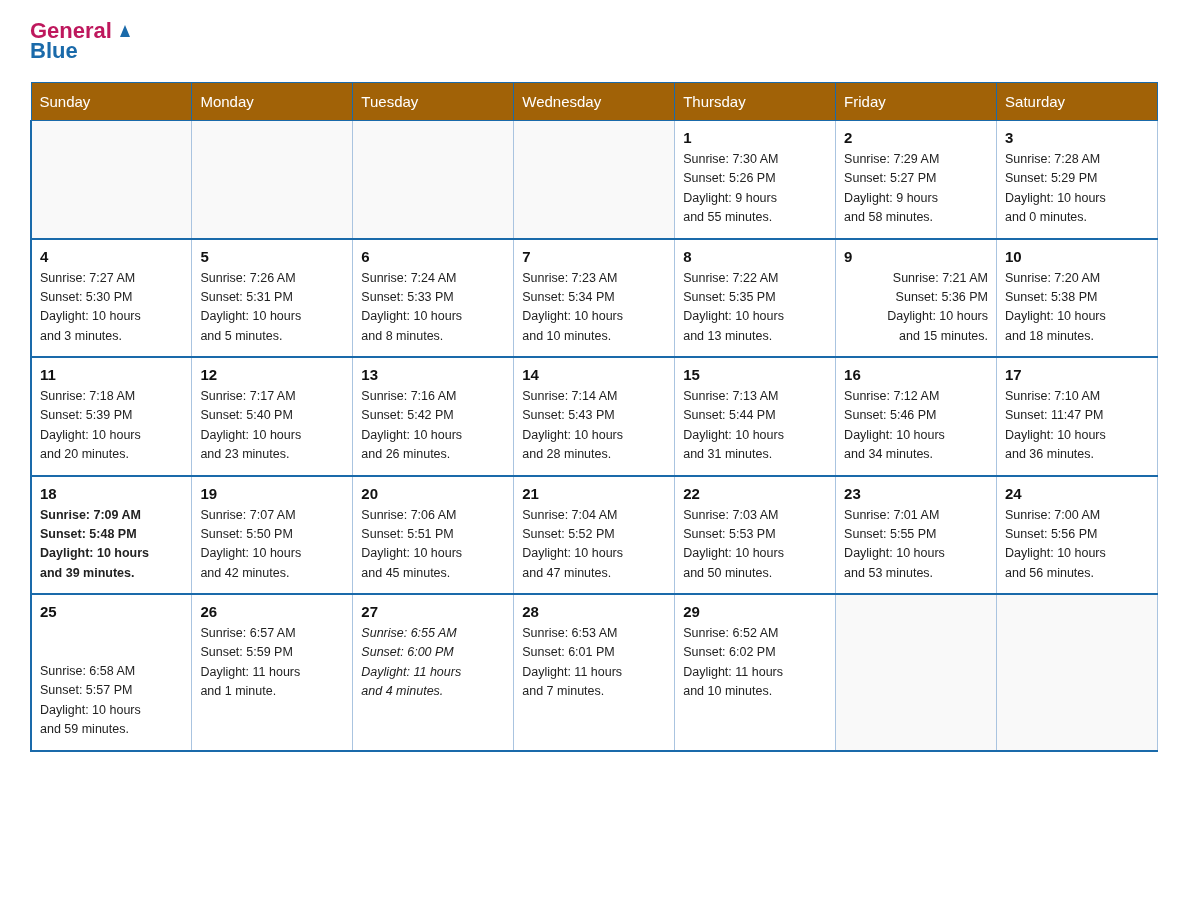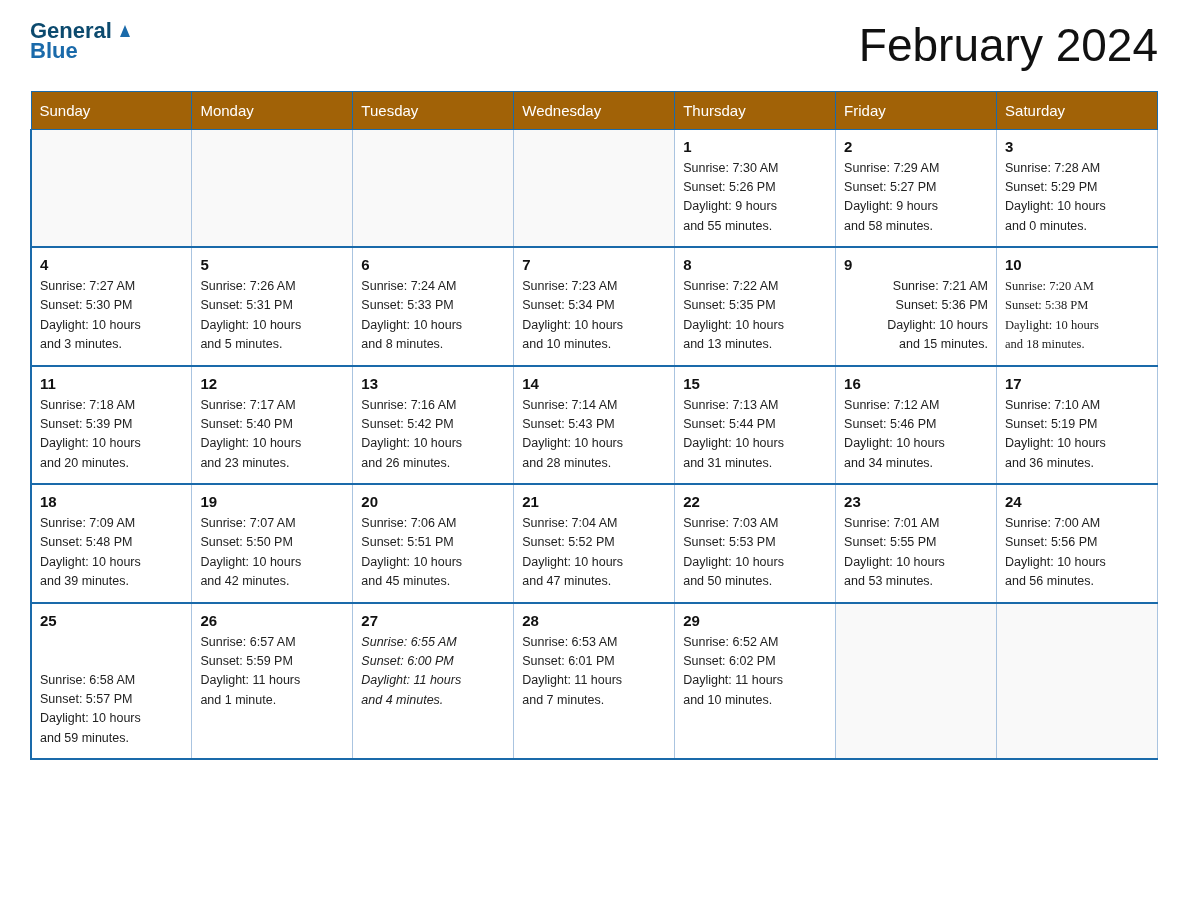--- a/index.html
+++ b/index.html
@@ -11,21 +11,21 @@
     }
     .header {
       display: flex;
       justify-content: space-between;
       align-items: flex-start;
       margin-bottom: 20px;
     }
     .logo-text-general {
       font-size: 22px;
       font-weight: bold;
-      color: #0c4a6e;
+      color: #be185d;
       line-height: 1;
     }
     .logo-text-blue {
       font-size: 22px;
       font-weight: bold;
       color: #1a6aaa;
       line-height: 1;
     }
     .logo-wrapper {
       display: flex;
@@ -97,21 +97,20 @@
   <div class="logo-wrapper">
     <div class="logo-line1">
       <span class="logo-text-general">General</span>
       <svg width="22" height="22" viewBox="0 0 22 22" style="margin-left:2px;margin-top:-2px;">
         <polygon points="6,18 16,18 11,6" fill="#1a6aaa"></polygon>
       </svg>
     </div>
     <span class="logo-text-blue" style="margin-top:-2px;">Blue</span>
   </div>
   <div class="title-block">
-    <div class="month-title">February 2024</div>
   </div>
 </div>
 
 <table>
   <thead>
     <tr>
     <th>Sunday</th>
         <th>Monday</th>
         <th>Tuesday</th>
         <th>Wednesday</th>
@@ -186,21 +185,21 @@
         </td>
         <td>
           <div class="day-number">9</div>
           <div class="day-info" style="white-space: pre-line; text-align: right;">Sunrise: 7:21 AM
 Sunset: 5:36 PM
 Daylight: 10 hours
 and 15 minutes.</div>
         </td>
         <td>
           <div class="day-number">10</div>
-          <div class="day-info" style="white-space: pre-line; font-family: Liberation Serif, serif;">Sunrise: 7:20 AM
+          <div class="day-info" style="white-space: pre-line;">Sunrise: 7:20 AM
 Sunset: 5:38 PM
 Daylight: 10 hours
 and 18 minutes.</div>
         </td>
       </tr>
       <tr>
         <td>
           <div class="day-number">11</div>
           <div class="day-info" style="white-space: pre-line;">Sunrise: 7:18 AM
 Sunset: 5:39 PM
@@ -238,29 +237,29 @@
         <td>
           <div class="day-number">16</div>
           <div class="day-info" style="white-space: pre-line;">Sunrise: 7:12 AM
 Sunset: 5:46 PM
 Daylight: 10 hours
 and 34 minutes.</div>
         </td>
         <td>
           <div class="day-number">17</div>
           <div class="day-info" style="white-space: pre-line;">Sunrise: 7:10 AM
-Sunset: 5:19 PM
+Sunset: 11:47 PM
 Daylight: 10 hours
 and 36 minutes.</div>
         </td>
       </tr>
       <tr>
         <td>
           <div class="day-number">18</div>
-          <div class="day-info" style="white-space: pre-line;">Sunrise: 7:09 AM
+          <div class="day-info" style="white-space: pre-line; font-weight: bold;">Sunrise: 7:09 AM
 Sunset: 5:48 PM
 Daylight: 10 hours
 and 39 minutes.</div>
         </td>
         <td>
           <div class="day-number">19</div>
           <div class="day-info" style="white-space: pre-line;">Sunrise: 7:07 AM
 Sunset: 5:50 PM
 Daylight: 10 hours
 and 42 minutes.</div>

